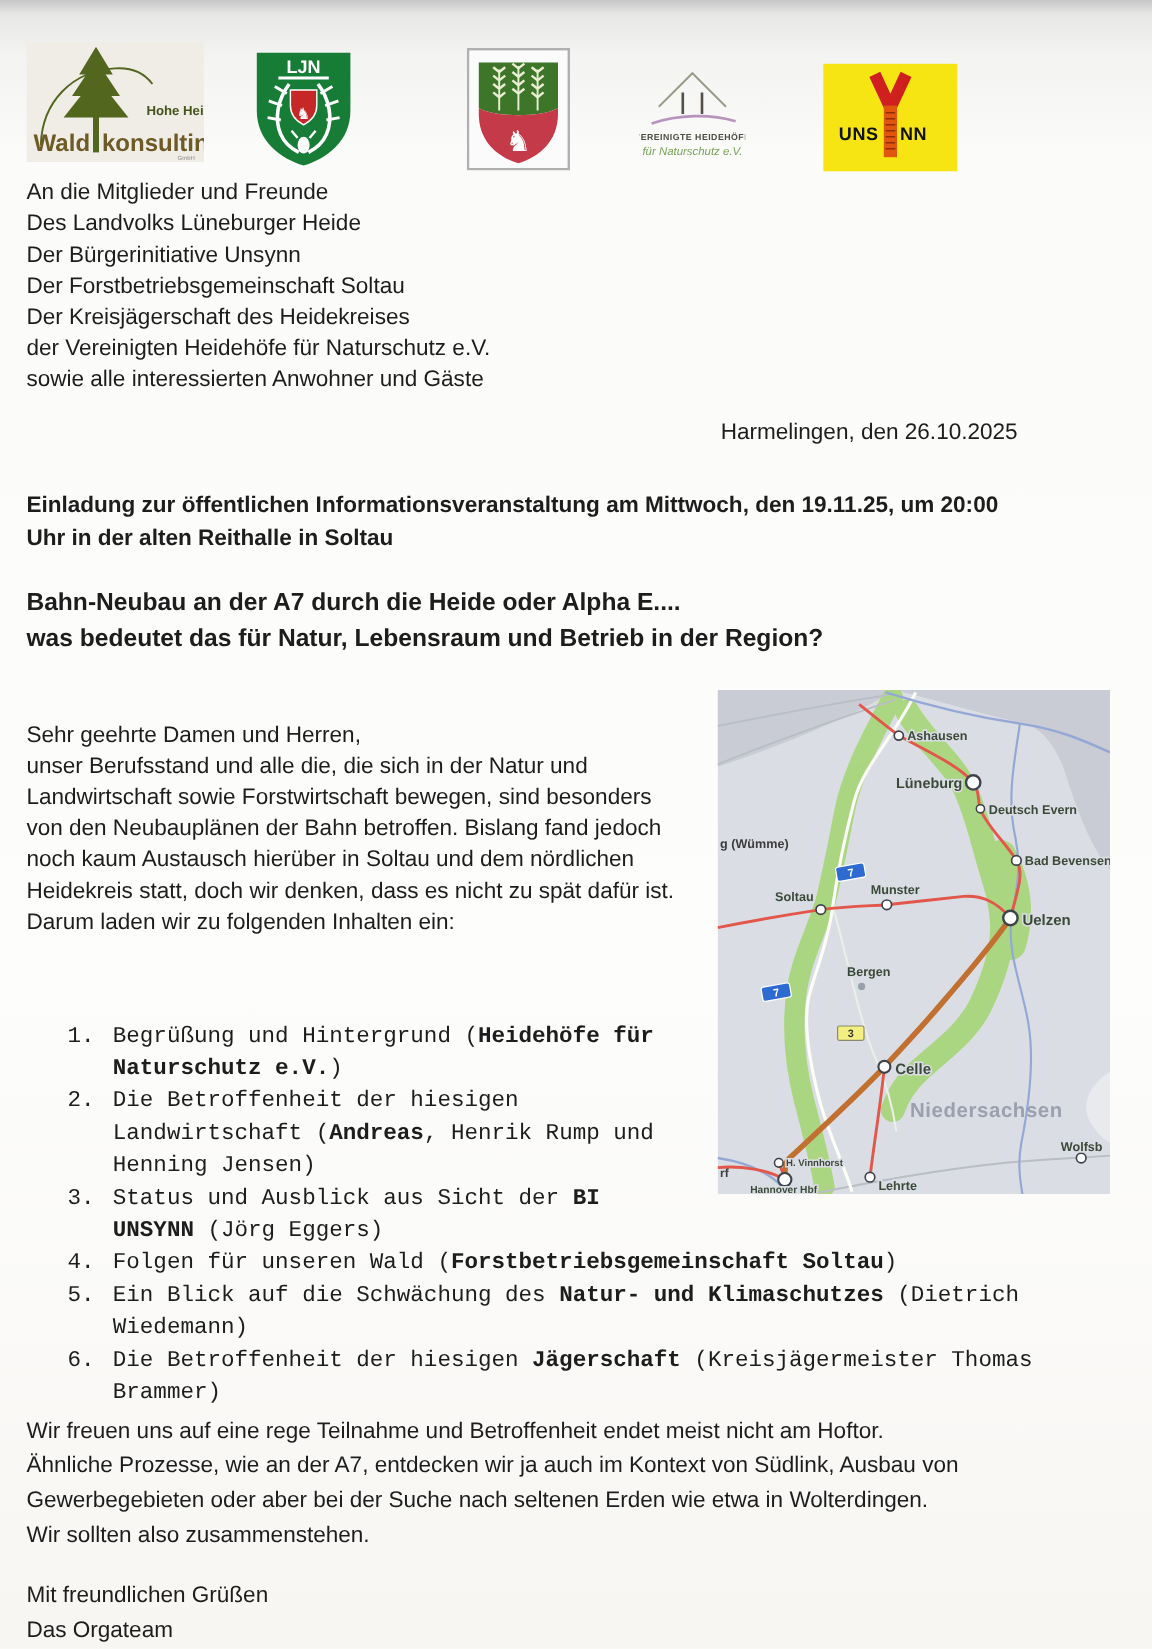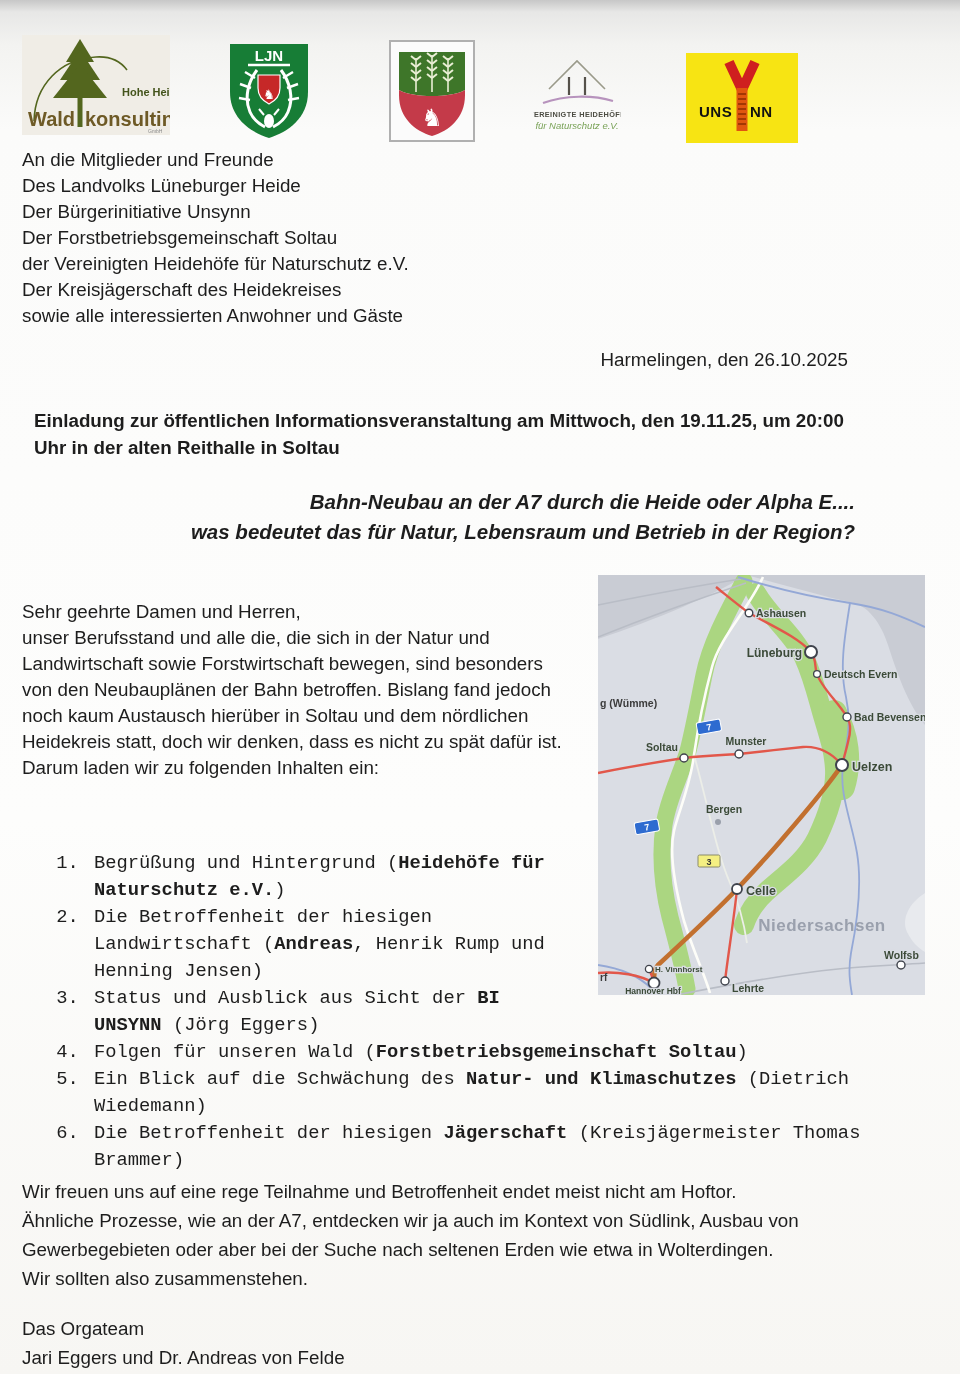--- a/index.html
+++ b/index.html
@@ -6,22 +6,22 @@
   .page{
     position:relative;width:960px;height:1374px;overflow:hidden;
     background:linear-gradient(180deg,#c7c7c7 0px,#e7e7e6 12px,#f3f3f1 45px,#fbfbfa 130px,#fdfdfc 820px,#f7f6f3 1374px);
     color:#1d1d1d;font-family:"Liberation Sans",sans-serif;
   }
   svg text{font-family:"Liberation Sans",sans-serif;}
   .logo{position:absolute;}
   .letter{position:absolute;left:22px;top:147px;width:903px;font-size:18.8px;}
   .recipients div{line-height:26px;}
   .dateline{margin-top:18px;text-align:right;padding-right:77px;line-height:26px;}
-  .invitation{margin-top:34px;font-weight:700;width:820px;line-height:27px;margin-left:12px;}
-  .doc-title{margin-top:26px;font-weight:700;font-size:20.5px;line-height:30px;text-align:right;padding-right:70px;font-style:italic;}
+  .invitation{margin-top:34px;font-weight:700;width:820px;line-height:27px;}
+  .doc-title{margin-top:26px;font-weight:700;font-size:20.5px;line-height:30px;text-align:left;padding-right:70px;}
   .map-figure{float:right;width:327px;height:420px;margin:28px 0 10px 30px;}
   .body-para{margin:52px 0 0 0;line-height:26px;}
   ol.agenda{margin:69px 0 0 0;padding:0 0 0 68px;line-height:27px;font-family:Liberation Mono, monospace;}
   ol.agenda li{padding-left:4px;}
   .closing{margin-top:3px;line-height:29px;}
   .signoff{margin-top:21px;line-height:29px;}
   b{font-weight:700;}
 </style>
 </head>
 <body>
@@ -38,21 +38,21 @@
         <polygon points="58,29 31,63 85,63"></polygon>
         <rect x="55.5" y="56" width="5" height="36"></rect>
       </g>
       <text x="100" y="61" font-size="11" font-weight="bold" fill="#44541c">Hohe Heide</text>
       <text x="6" y="91" font-size="20" font-weight="bold" fill="#6e5a26">Wald</text>
       <text x="63" y="91" font-size="20" font-weight="bold" fill="#6e5a26">konsulting</text>
       <text x="126" y="98" font-size="5" fill="#8a8a8a">GmbH</text>
     </svg>
   </div>
 
-  <div class="logo" style="left:226px;top:40px;width:86px;height:102px;">
+  <div class="logo" style="left:210px;top:40px;width:86px;height:102px;">
     <svg viewBox="0 0 86 102" width="86" height="102">
       <path d="M4,4 H82 V52 C82,78 62,92 43,98 C24,92 4,78 4,52 Z" fill="#177d36"></path>
       <text x="43" y="21" text-anchor="middle" font-size="15" font-weight="bold" fill="#ffffff">LJN</text>
       <path d="M22,25 H64" stroke="#ffffff" stroke-width="2.5" fill="none"></path>
       <g stroke="#ffffff" fill="none">
         <path d="M31,30 C22,42 18,58 24,72 C27,79 33,84 39,87" stroke-width="3"></path>
         <path d="M55,30 C64,42 68,58 62,72 C59,79 53,84 47,87" stroke-width="3"></path>
         <path d="M29,38 L19,32 M25,48 L14,44 M24,60 L13,58" stroke-width="2.4"></path>
         <path d="M57,38 L67,32 M61,48 L72,44 M62,60 L73,58" stroke-width="2.4"></path>
       </g>
@@ -101,22 +101,22 @@
     </svg>
   </div>
 
   <div class="letter">
 
     <div class="recipients">
       <div>An die Mitglieder und Freunde</div>
       <div>Des Landvolks Lüneburger Heide</div>
       <div>Der Bürgerinitiative Unsynn</div>
       <div>Der Forstbetriebsgemeinschaft Soltau</div>
+      <div>Der Kreisjägerschaft des Heidekreises</div>
       <div>der Vereinigten Heidehöfe für Naturschutz e.V.</div>
-      <div>Der Kreisjägerschaft des Heidekreises</div>
       <div>sowie alle interessierten Anwohner und Gäste</div>
     </div>
 
     <div class="dateline">Harmelingen, den 26.10.2025</div>
 
     <div class="invitation">Einladung zur öffentlichen Informationsveranstaltung am Mittwoch, den 19.11.25, um 20:00 Uhr in der alten Reithalle in Soltau</div>
 
     <div class="doc-title">
       <div>Bahn-Neubau an der A7 durch die Heide oder Alpha E....</div>
       <div>was bedeutet das für Natur, Lebensraum und Betrieb in der Region?</div>
@@ -219,18 +219,19 @@
     </ol>
 
     <div class="closing">
       <div>Wir freuen uns auf eine rege Teilnahme und Betroffenheit endet meist nicht am Hoftor.</div>
       <div>Ähnliche Prozesse, wie an der A7, entdecken wir ja auch im Kontext von Südlink, Ausbau von</div>
       <div>Gewerbegebieten oder aber bei der Suche nach seltenen Erden wie etwa in Wolterdingen.</div>
       <div>Wir sollten also zusammenstehen.</div>
     </div>
 
     <div class="signoff">
+      <div>Mit freundlichen Grüßen</div>
       <div>Das Orgateam</div>
       <div>Jari Eggers und Dr. Andreas von Felde</div>
     </div>
 
   </div>
 </div>
 
 </body></html>

